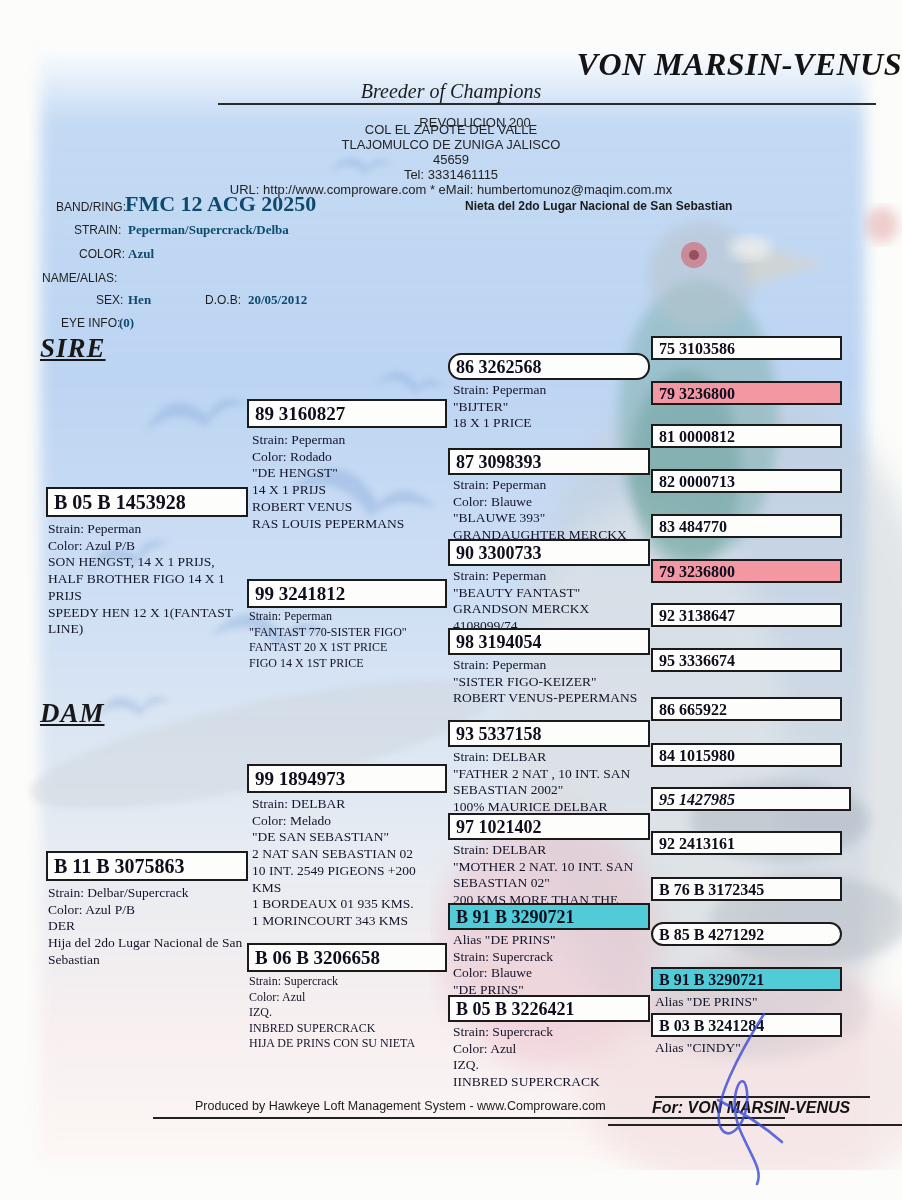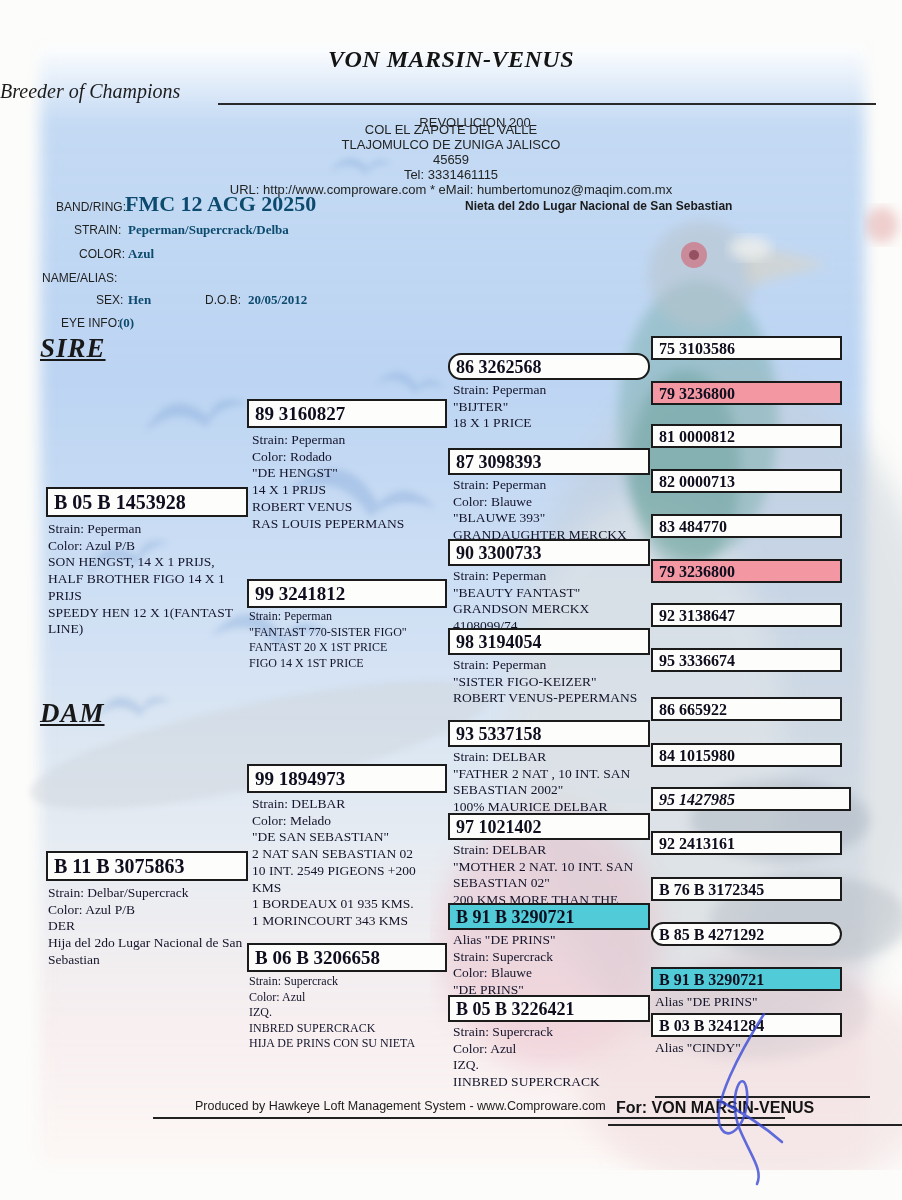--- a/index.html
+++ b/index.html
@@ -20,26 +20,26 @@
       rgba(224,231,240,.8) 72%,
       rgba(246,236,237,.85) 88%,
       rgba(252,246,244,.9) 100%);
     filter:blur(7px);
     z-index:0;
   }
   svg.decor{position:absolute;z-index:1;pointer-events:none;}
 
   
   .title{
-    position:absolute;left:0;top:46px;width:902px;text-align:center;
+    position:absolute;left:0;top:46px;width:902px;text-align:right;
     font-family:"Liberation Serif",serif;font-weight:bold;font-style:italic;
-    font-size:24px;letter-spacing:.5px;color:#141414;z-index:2;
+    font-size:32px;letter-spacing:.5px;color:#141414;z-index:2;
   }
   .subtitle{
-    position:absolute;left:0;top:80px;width:902px;
+    position:absolute;left:0;top:80px;width:902px;text-align:center;
     font-family:"Liberation Serif",serif;font-style:italic;font-size:20px;color:#1c1c1c;z-index:2;
   }
   .hrule{position:absolute;height:2px;background:#2a2a2a;z-index:2;}
   .addr{
     position:absolute;left:0;width:902px;text-align:center;
     font-size:13px;line-height:14.5px;color:#242424;z-index:2;
   }
 
   
   .inforow{position:absolute;font-size:12px;color:#1f1f1f;z-index:2;white-space:nowrap;}
@@ -71,22 +71,22 @@
     color:#14142a;white-space:pre-line;
   }
   .pbody.small{font-size:12px;line-height:1.3;}
 
   
   .foot-left{
     position:absolute;left:195px;top:1099px;width:550px;
     font-size:12.5px;color:#1d1d1d;z-index:2;
   }
   .foot-for{
-    position:absolute;left:616px;top:1099px;width:230px;
-    font-size:16px;font-weight:bold;color:#141414;z-index:3;white-space:nowrap;
+    position:absolute;left:652px;top:1099px;width:230px;
+    font-size:16px;font-weight:bold;color:#141414;z-index:3;white-space:nowrap;font-style:italic;
   }
   .line{position:absolute;background:#222;z-index:2;}
 </style>
 </head>
 <body>
 
 <div id="page-wash"></div>
 
 <svg class="decor" style="left:430px;top:170px;width:472px;height:1000px;" viewBox="0 0 472 1000">
   <defs>

